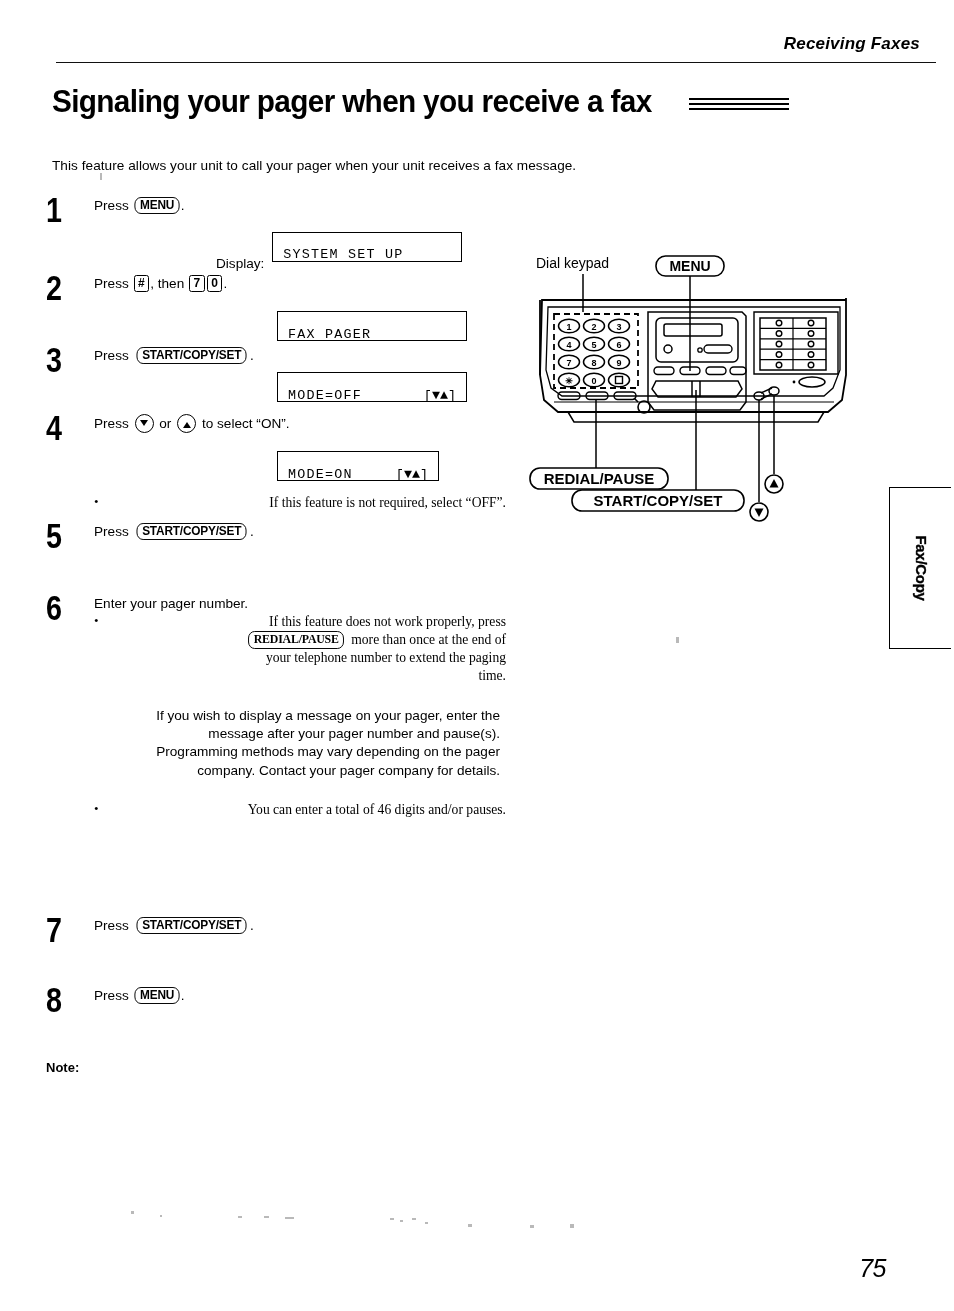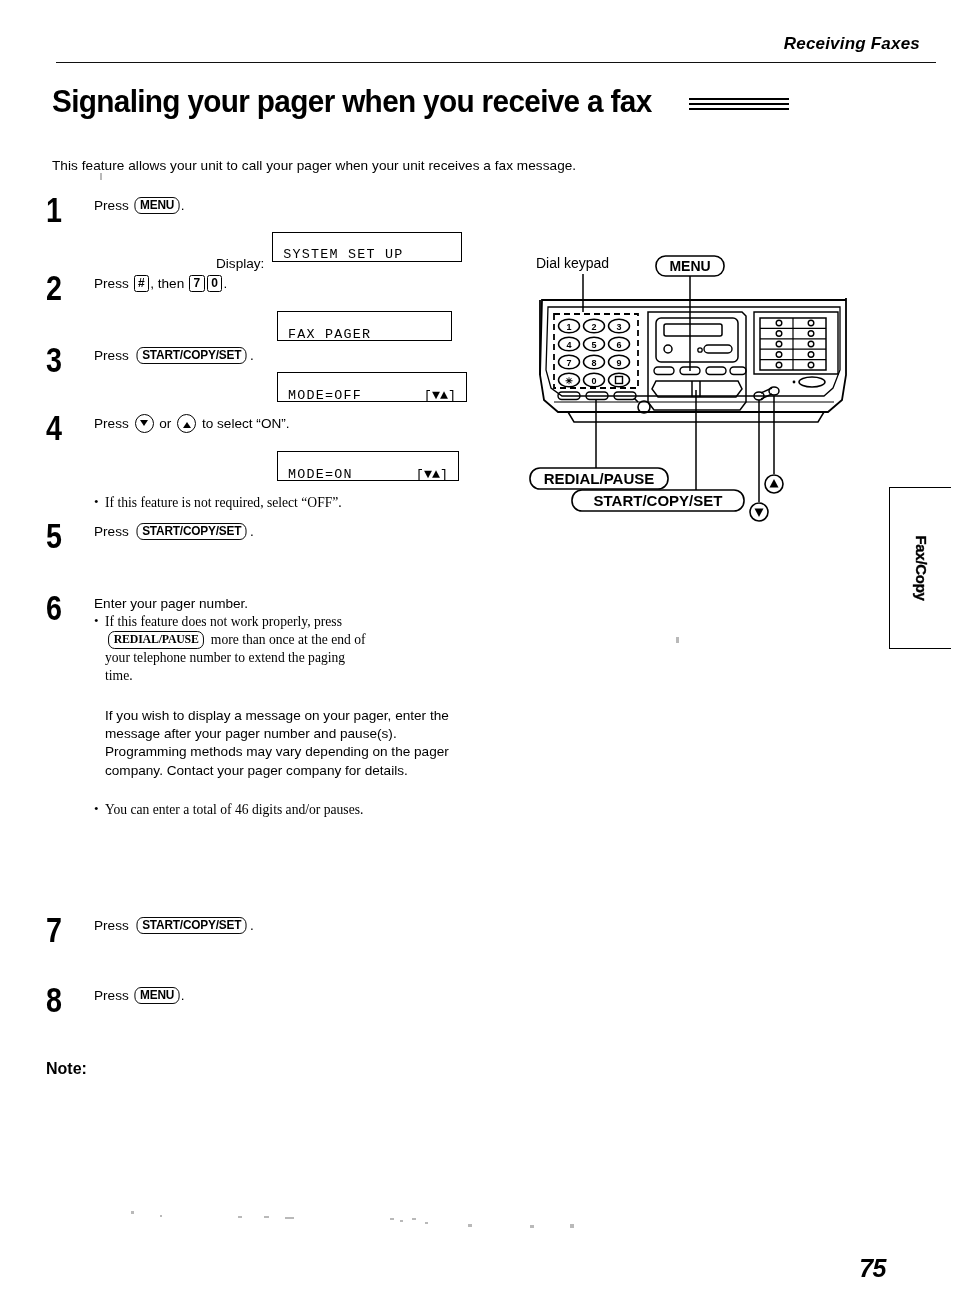--- a/index.html
+++ b/index.html
@@ -96,20 +96,21 @@
     text-align: left;
     font-size: 35px;
     font-weight: bold;
     line-height: .82;
     transform: scaleX(.82);
     transform-origin: left top;
     font-family: "Liberation Sans", sans-serif;
   }
   .step-body {
     margin-left: 48px;
+    text-align: right;
   }
   .step-text {
     font-size: 13.6px;
     line-height: 1.32;
     display: flex;
     align-items: center;
     flex-wrap: wrap;
     gap: 0;
     min-height: 19px;
   }
@@ -221,34 +222,33 @@
   }
 
   
   .note {
     position: absolute;
     left: 46px;
     top: 1060px;
     width: 440px;
   }
   .note-title {
-    font-size: 16px;
+    font-size: 13px;
     font-weight: bold;
     margin-bottom: 2px;
   }
 
   
   .page-num {
     position: absolute;
     right: 68px;
     bottom: 28px;
     font-size: 25px;
     font-style: italic;
     letter-spacing: -0.5px;
-    font-weight: bold;
   }
 
   
   .diagram {
     position: absolute;
     left: 528px;
     top: 250px;
     width: 400px;
     height: 310px;
   }
@@ -329,21 +329,21 @@
     <div class="step-body">
       <div class="step-text">
         <span>Press </span>
         <span class="keysq">#</span>
         <span>, then </span>
         <span class="keysq">7</span>
         <span class="keysq">0</span>
         <span>.</span>
       </div>
       <div class="display-row" style="margin-left:183px;margin-top:18px">
-        <span class="lcd" style="width:175px">
+        <span class="lcd" style="width:190px">
           <span>FAX PAGER</span>
           <span class="lcd-right"></span>
         </span>
       </div>
     </div>
   </div>
 
   <div class="step" style="height:68px">
     <div class="step-num">3</div>
     <div class="step-body">
@@ -365,21 +365,21 @@
     <div class="step-num">4</div>
     <div class="step-body">
       <div class="step-text">
         <span>Press </span>
         <span class="keyround down"></span>
         <span> or </span>
         <span class="keyround up"></span>
         <span> to select “ON”.</span>
       </div>
       <div class="display-row" style="margin-left:183px;margin-top:18px">
-        <span class="lcd" style="width:182px">
+        <span class="lcd" style="width:162px">
           <span>MODE=ON</span>
           <span class="lcd-right">[▼▲]</span>
         </span>
       </div>
       <div class="bullet" style="margin-top:13px">If this feature is not required, select “OFF”.</div>
     </div>
   </div>
 
   <div class="step" style="height:72px">
     <div class="step-num">5</div>

